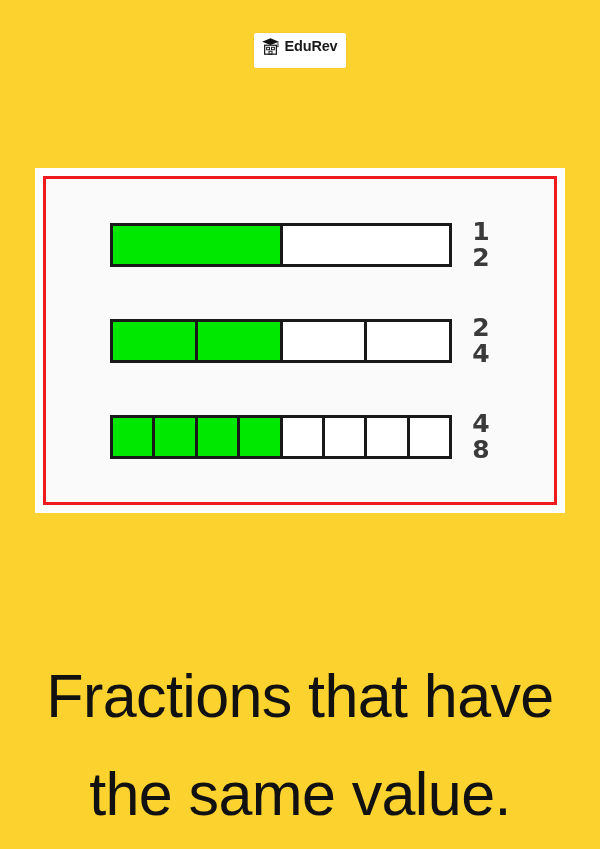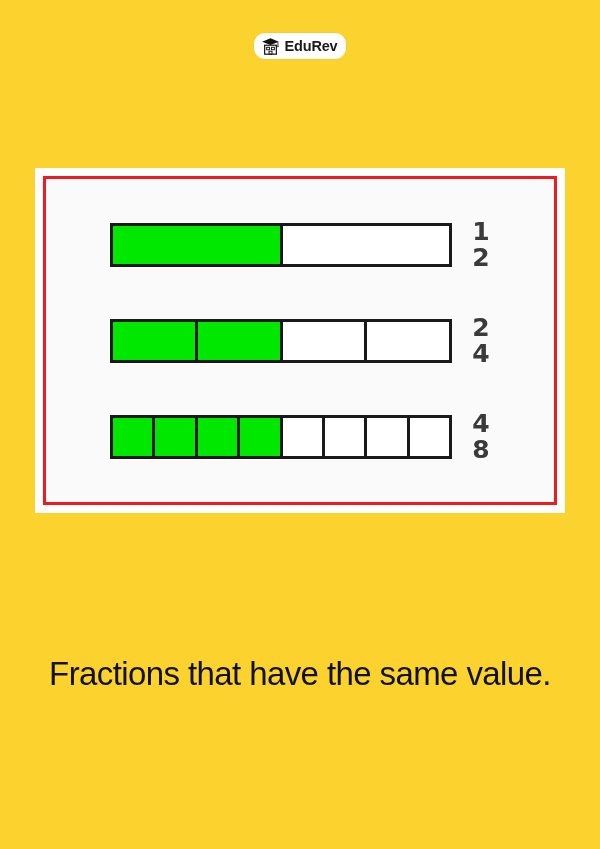--- a/index.html
+++ b/index.html
@@ -22,22 +22,22 @@
     position: absolute;
     top: 33px;
     left: 0;
     width: 600px;
     display: flex;
     justify-content: center;
   }
 
   .logo-box {
     background: #FFFFFF;
-    border-radius: 11px;
-    padding: 4px 9px 3px 7px;
+    border-radius: 2px;
+    padding: 4px 9px 12px 7px;
     display: flex;
     align-items: center;
     gap: 5px;
     box-shadow: 0 0 0 0.5px rgba(0,0,0,0.04);
     justify-content: center;
   }
 
   .logo-mark {
     width: 19px;
     height: 19px;
@@ -126,21 +126,21 @@
   .fraction .den { display: block; }
 
   
   .caption {
     position: absolute;
     left: 0;
     top: 648px;
     width: 600px;
     padding: 0 24px;
     text-align: center;
-    font-size: 33px;
+    font-size: 61px;
     line-height: 1.6;
     font-weight: normal;
     color: #111111;
     letter-spacing: -0.6px;
     font-family: "Liberation Sans", sans-serif;
   }
 </style>
 </head>
 <body>
 

